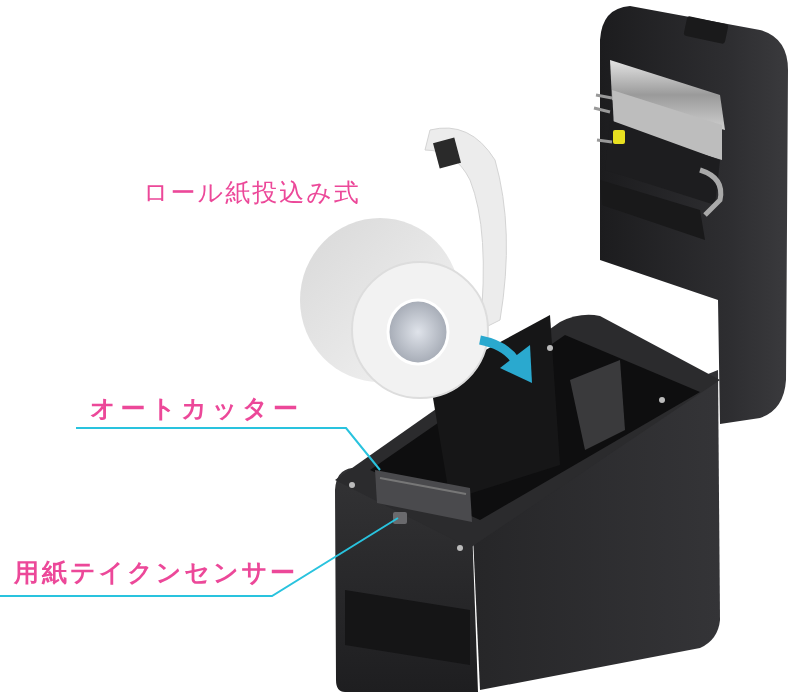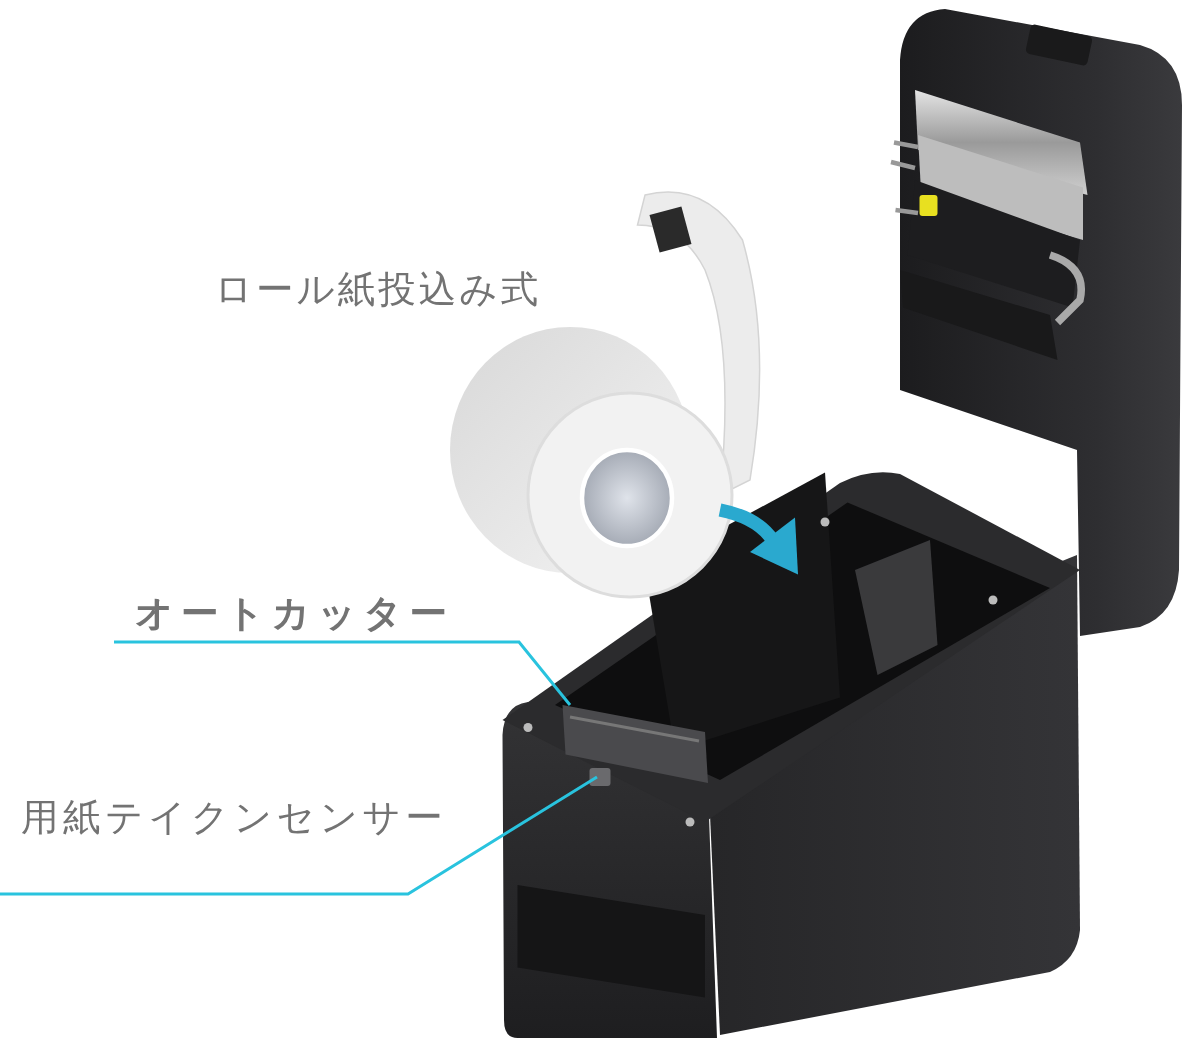--- a/index.html
+++ b/index.html
@@ -1,22 +1,22 @@
 <!DOCTYPE html>
 <html><head>
 <meta charset="utf-8">
 <style>
   html, body { margin: 0; padding: 0; background: #ffffff; }
   body { width: 792px; height: 692px; position: relative; overflow: hidden;
          font-family: "DejaVu Sans", "Liberation Sans", sans-serif; }
-  .label { position: absolute; color: #737373; font-size: 25px; letter-spacing: 2px;
+  .label { position: absolute; color: #ec4899; font-size: 25px; letter-spacing: 2px;
            white-space: nowrap; font-weight: 300; }
   #lbl-roll { left: 143px; top: 176px; }
   #lbl-cutter { left: 90px; top: 392px; letter-spacing: 5px; font-weight: bold; }
-  #lbl-sensor { left: 14px; top: 528px; letter-spacing: 3px; }
+  #lbl-sensor { left: 14px; top: 556px; letter-spacing: 3px; font-weight: bold; }
   svg.art { position: absolute; left: 0; top: 0; }
 </style>
 </head>
 <body>
 
 <svg class="art" width="792" height="692" viewBox="0 0 792 692">
   <defs>
     <linearGradient id="bodyFront" x1="0" y1="0" x2="0" y2="1">
       <stop offset="0" stop-color="#333335"></stop>
       <stop offset="1" stop-color="#1e1e20"></stop>

